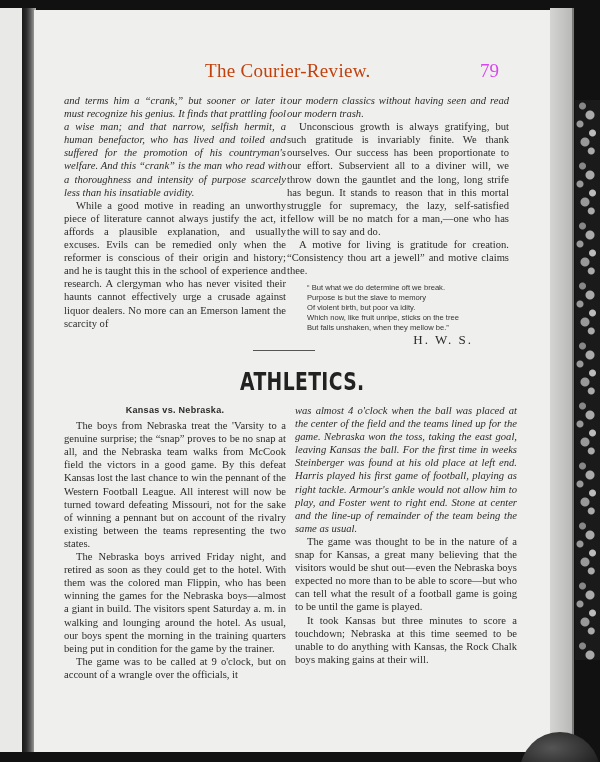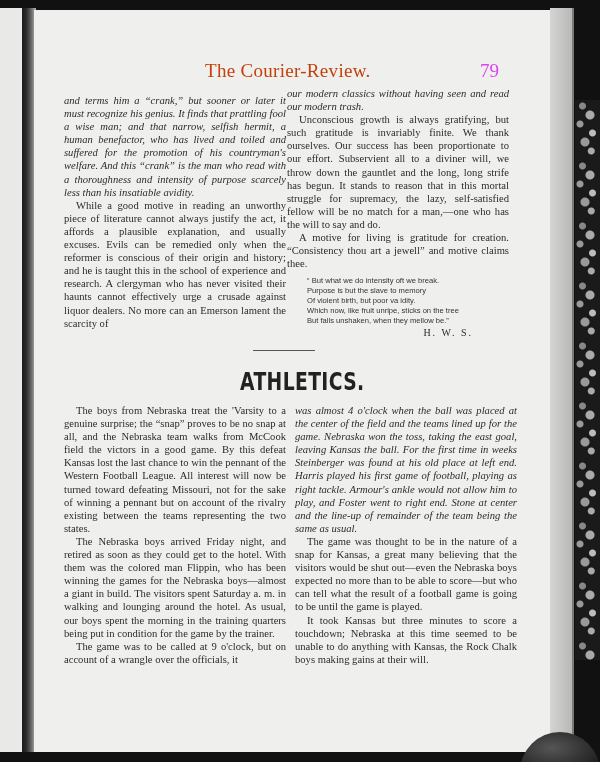--- a/index.html
+++ b/index.html
@@ -52,30 +52,30 @@
     font-size: 19px; color: #d946ef;
   }
   .col {
     position: absolute; width: 222px;
     font-size: 10.6px; line-height: 13.1px; color: #2b2b2b;
     text-align: justify;
   }
   .col p { margin: 0; text-indent: 12px; }
   .col p.noindent { text-indent: 0; font-style: italic; }
   .col1 { left: 64px; top: 94px; }
-  .col2 { left: 287px; top: 87px; }
+  .col2 { left: 287px; top: 94px; }
   .poem {
     margin: 6px 0 0 20px;
     font-family: "Liberation Sans", "DejaVu Sans", sans-serif;
     font-size: 7.6px; line-height: 9.8px; color: #333; text-align: left;
   }
   .poem div { white-space: nowrap; }
   .signature {
     text-align: right; margin-top: 1px; padding-right: 36px;
-    font-size: 10px; letter-spacing: 2px; color: #2b2b2b;
+    font-size: 13px; letter-spacing: 2px; color: #2b2b2b;
   }
   .divider {
     position: absolute; left: 253px; top: 350px; width: 62px; height: 1px;
     background: #555;
   }
   .section-title {
     position: absolute; top: 368px; left: 240px;
     font-family: "DejaVu Sans", "Liberation Sans", sans-serif;
     font-size: 24px; font-weight: bold; color: #222;
     letter-spacing: 0.5px; transform: scaleX(0.78); transform-origin: left;
@@ -103,33 +103,34 @@
 <div class="col col1">
   <p class="noindent">and terms him a “crank,” but sooner or later it must recognize his genius. It finds that prattling fool a wise man; and that narrow, selfish hermit, a human benefactor, who has lived and toiled and suffered for the promotion of his countryman's welfare. And this “crank” is the man who read with a thoroughness and intensity of purpose scarcely less than his insatiable avidity.</p>
   <p>While a good motive in reading an unworthy piece of literature cannot always justify the act, it affords a plausible explanation, and usually excuses. Evils can be remedied only when the reformer is conscious of their origin and history; and he is taught this in the school of experience and research. A clergyman who has never visited their haunts cannot effectively urge a crusade against liquor dealers. No more can an Emerson lament the scarcity of</p>
 </div>
 
 <div class="col col2">
   <p class="noindent">our modern classics without having seen and read our modern trash.</p>
   <p>Unconscious growth is always gratifying, but such gratitude is invariably finite. We thank ourselves. Our success has been proportionate to our effort. Subservient all to a diviner will, we throw down the gauntlet and the long, long strife has begun. It stands to reason that in this mortal struggle for supremacy, the lazy, self-satisfied fellow will be no match for a man,—one who has the will to say and do.</p>
   <p>A motive for living is gratitude for creation. “Consistency thou art a jewell” and motive claims thee.</p>
   <div class="poem">
-    <div>“ But what we do intensity oft we break.</div>
+    <div>“ But what we do determine oft we break.</div>
     <div>Purpose is but the slave to memory</div>
     <div>Of violent birth, but poor va idity.</div>
     <div>Which now, like fruit unripe, sticks on the tree</div>
     <div>But falls unshaken, when they mellow be.”</div>
   </div>
   <div class="signature">H. W. S.</div>
 </div>
 
 <div class="divider"></div>
 <div class="section-title">ATHLETICS.</div>
 
 <div class="col col3">
+  <div class="subhead">Kansas vs. Nebraska.</div>
   <p>The boys from Nebraska treat the 'Varsity to a genuine surprise; the “snap” proves to be no snap at all, and the Nebraska team walks from McCook field the victors in a good game. By this defeat Kansas lost the last chance to win the pennant of the Western Football League. All interest will now be turned toward defeating Missouri, not for the sake of winning a pennant but on account of the rivalry existing between the teams representing the two states.</p>
   <p>The Nebraska boys arrived Friday night, and retired as soon as they could get to the hotel. With them was the colored man Flippin, who has been winning the games for the Nebraska boys—almost a giant in build. The visitors spent Saturday a. m. in walking and lounging around the hotel. As usual, our boys spent the morning in the training quarters being put in condition for the game by the trainer.</p>
   <p>The game was to be called at 9 o'clock, but on account of a wrangle over the officials, it</p>
 </div>
 
 <div class="col col4">
   <p class="noindent">was almost 4 o'clock when the ball was placed at the center of the field and the teams lined up for the game. Nebraska won the toss, taking the east goal, leaving Kansas the ball. For the first time in weeks Steinberger was found at his old place at left end. Harris played his first game of football, playing as right tackle. Armour's ankle would not allow him to play, and Foster went to right end. Stone at center and the line-up of remainder of the team being the same as usual.</p>
   <p>The game was thought to be in the nature of a snap for Kansas, a great many believing that the visitors would be shut out—even the Nebraska boys expected no more than to be able to score—but who can tell what the result of a football game is going to be until the game is played.</p>
   <p>It took Kansas but three minutes to score a touchdown; Nebraska at this time seemed to be unable to do anything with Kansas, the Rock Chalk boys making gains at their will.</p>
 </div>

